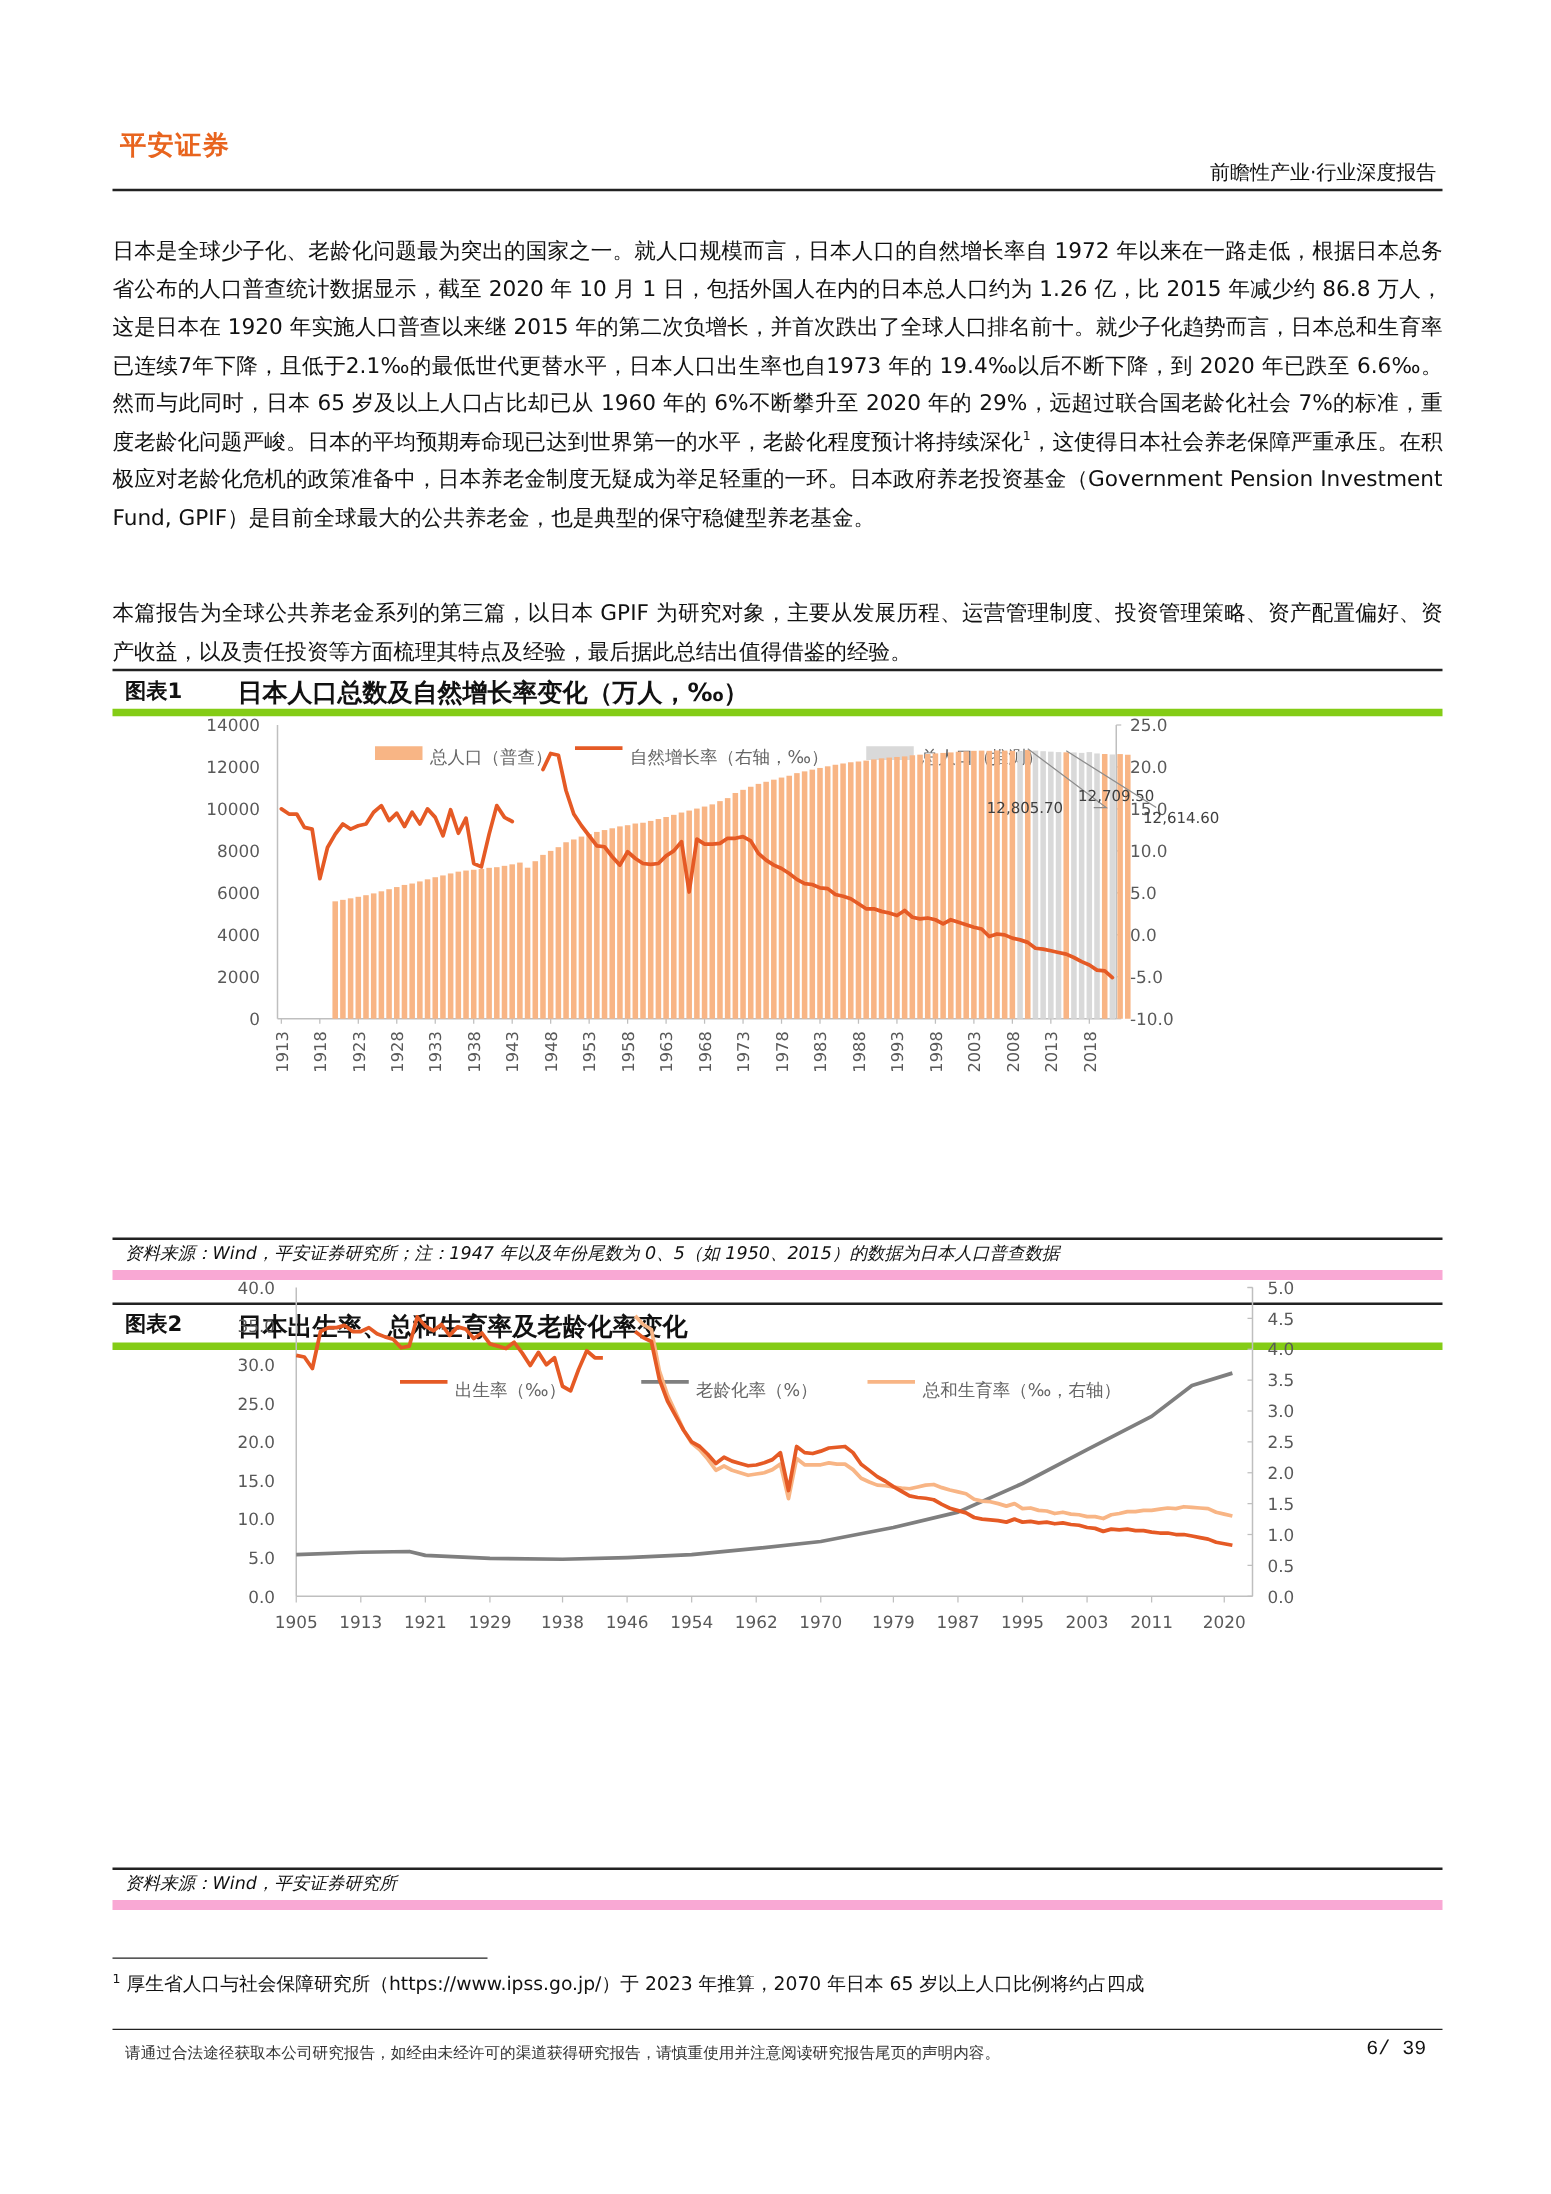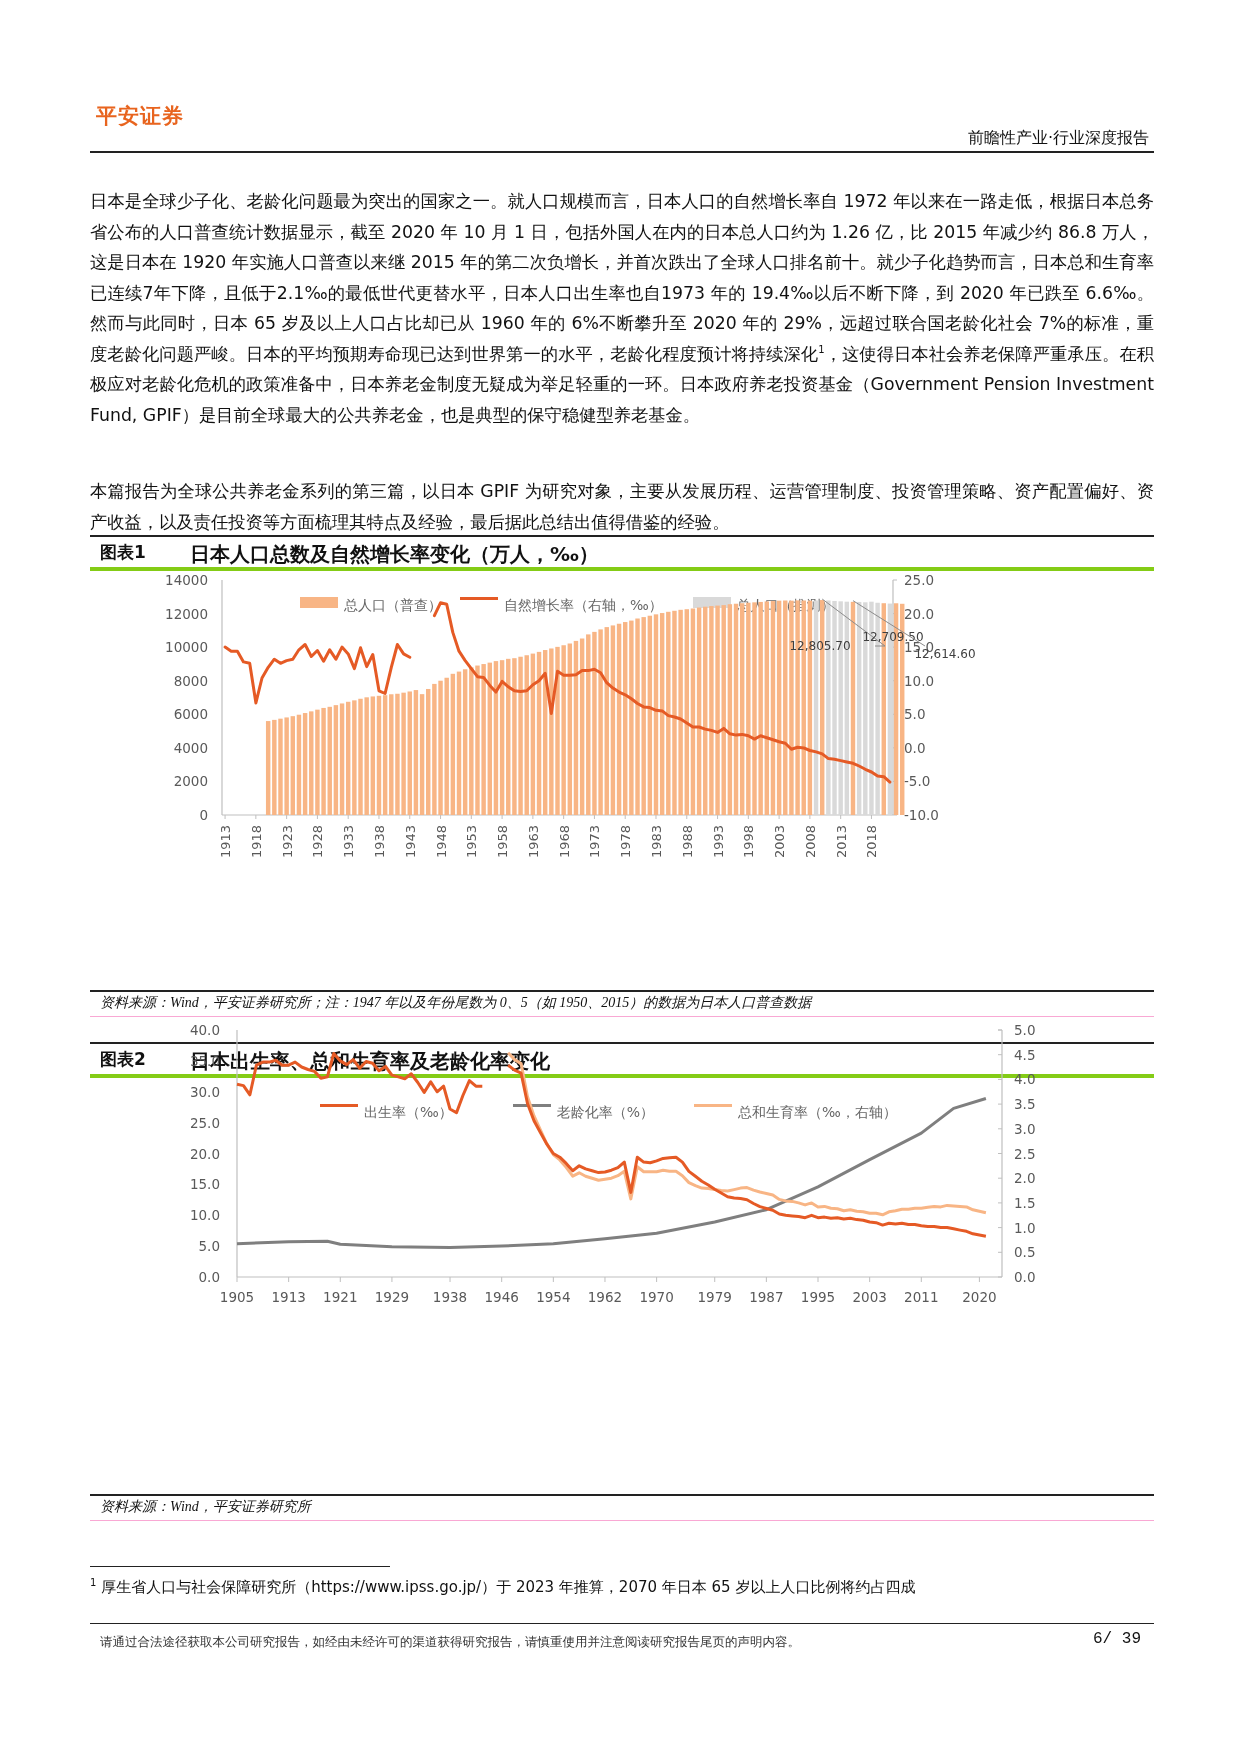--- a/index.html
+++ b/index.html
@@ -6,24 +6,24 @@
   body { width:1241px; height:1755px; position:relative; font-family:"DejaVu Sans","Liberation Sans",sans-serif; color:#111; overflow:hidden; }
   .abs { position:absolute; }
   .logo { left:96px; top:102px; font-size:21px; font-weight:bold; color:#e8641e; letter-spacing:1px; font-family:Liberation Mono, monospace; }
   .header-right { right:92px; top:128px; font-size:16px; color:#111; }
   .header-rule { left:90px; top:151px; width:1064px; height:2px; background:#222; }
   .body-text { left:90px; width:1064px; font-size:17.3px; line-height:30.5px; color:#111; text-align:justify; }
   .body-text p { margin:0; }
   .p1 { top:186px; }
   .p2 { top:476px; }
   sup { font-size:10px; line-height:0; }
-  .fig-title-bar { left:90px; width:1064px; border-top:2px solid #222; border-bottom:4px solid #84cc16; height:30px; }
+  .fig-title-bar { left:90px; width:1064px; border-top:2px solid #222; border-bottom:6px solid #84cc16; height:30px; }
   .fig-title-bar .num { position:absolute; left:10px; top:4px; font-size:17px; font-weight:bold; }
   .fig-title-bar .ttl { position:absolute; left:100px; top:4px; font-size:20px; font-weight:bold; }
-  .source-bar { left:90px; width:1064px; border-top:2px solid #222; border-bottom:1px solid #f9a8d4; height:24px;font-family:Liberation Serif, serif; }
+  .source-bar { left:90px; width:1064px; border-top:2px solid #222; border-bottom:8px solid #f9a8d4; height:24px; }
   .source-bar span { position:absolute; left:10px; top:2px; font-size:14px; font-style:italic; color:#111; }
   .legend { display:flex; align-items:center; font-size:14px; color:#666; }
   .legend .item { display:flex; margin-right:18px; }
   .sw-bar { width:38px; height:11px; margin-right:6px; }
   .sw-line { width:38px; height:3px; margin-right:6px; }
   svg text { font-family:"DejaVu Sans","Liberation Sans",sans-serif; }
   .footnote-rule { left:90px; top:1566px; width:300px; height:1px; background:#222; }
   .footnote { left:90px; top:1578px; font-size:15px; color:#111; }
   .footer-rule { left:90px; top:1623px; width:1064px; height:1px; background:#222; }
   .footer-left { left:100px; top:1634px; font-size:12.5px; color:#333; }

